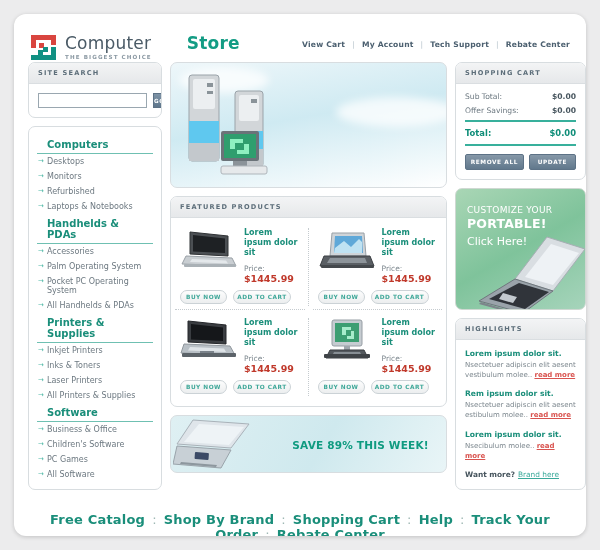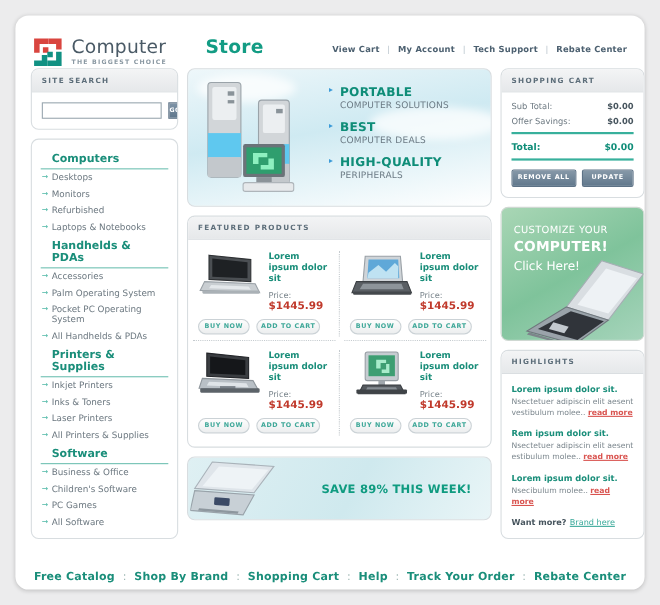--- a/index.html
+++ b/index.html
@@ -173,21 +173,21 @@
   .hl-item { margin-bottom: 9px; }
   .hl-title { font-size: 7.6px; font-weight: bold; color: #1a8e7a; margin-bottom: 2px; }
   .hl-text { font-size: 7px; color: #7b868d; line-height: 1.45; }
   .hl-more { color: #d9534f; text-decoration: underline; font-weight: bold; }
   .hl-foot { font-size: 7.4px; font-weight: bold; color: #47555e; }
   .hl-foot a { color: #3aa99a; text-decoration: underline; font-weight: normal; margin-left: 3px; }
 
   
   .footer { padding: 14px 16px 0; text-align: center; }
   .footer-links {
-    display: inline-block; font-size: 10px; font-weight: bold; color: #1a8e7a;
+    display: inline-block; font-size: 13px; font-weight: bold; color: #1a8e7a;
     padding-bottom: 6px; border-bottom: 1px solid #9fd5cb; letter-spacing: .2px;
   }
   .footer-links a { color: #1a8e7a; text-decoration: none; }
   .footer-links .sep { color: #9fb8b4; margin: 0 7px; font-weight: normal; }
 </style>
 </head>
 <body>
 
 <div class="page">
 
@@ -279,34 +279,20 @@
             <rect x="58" y="62" width="28" height="18" fill="#5fc8ef"></rect>
             <rect x="58" y="80" width="28" height="18" fill="#c3c8cc"></rect>
             <rect x="44" y="62" width="38" height="30" rx="2" fill="#6b7379"></rect>
             <rect x="47" y="65" width="32" height="24" fill="#2f9e6e"></rect>
             <path d="M53 70 H66 V74 H58 V80 H53 Z" fill="#8ef0c0"></path>
             <path d="M72 85 H60 V81 H67 V75 H72 Z" fill="#8ef0c0"></path>
             <rect x="56" y="92" width="14" height="5" fill="#8b9399"></rect>
             <rect x="44" y="97" width="46" height="8" rx="2" fill="#e6e9eb" stroke="#aeb5ba"></rect>
           </svg>
         </div>
-        <div class="hero-txt">
-          <div class="hero-line">
-            <div class="hero-big">PORTABLE</div>
-            <div class="hero-small">COMPUTER SOLUTIONS</div>
-          </div>
-          <div class="hero-line">
-            <div class="hero-big">BEST</div>
-            <div class="hero-small">COMPUTER DEALS</div>
-          </div>
-          <div class="hero-line">
-            <div class="hero-big">HIGH-QUALITY</div>
-            <div class="hero-small">PERIPHERALS</div>
-          </div>
-        </div>
       </div>
 
       <div class="panel">
         <div class="panel-head">FEATURED PRODUCTS</div>
         <div class="prod-grid">
 
           <div class="prod">
             <div class="prod-img">
               <svg width="58" height="44" viewBox="0 0 58 44">
                 <path d="M10 4 L48 8 L48 28 L10 26 Z" fill="#4b4f53" stroke="#2f3235"></path>
@@ -436,21 +422,21 @@
           <div class="cart-underline"></div>
           <div class="cart-btns">
             <button class="blue-btn remove">REMOVE ALL</button>
             <button class="blue-btn update">UPDATE</button>
           </div>
         </div>
       </div>
 
       <div class="promo">
         <div class="promo-t1">CUSTOMIZE YOUR</div>
-        <div class="promo-t2">COMPUTER!</div>
+        <div class="promo-t2">PORTABLE!</div>
         <div class="promo-t3">Click Here!</div>
         <div class="promo-img">
           <svg width="120" height="78" viewBox="0 0 120 78">
             <path d="M78 2 L116 14 L84 56 L46 44 Z" fill="#d9dee2" stroke="#a6aeb4"></path>
             <path d="M82 9 L110 18 L84 50 L56 42 Z" fill="#eef2f5"></path>
             <path d="M46 44 L84 56 L54 78 L10 66 Z" fill="#9aa3aa" stroke="#6f777d"></path>
             <path d="M50 48 L80 57 L56 74 L20 64 Z" fill="#30343a"></path>
             <path d="M34 58 L48 62 L44 68 L30 64 Z" fill="#c3c9cf"></path>
             <path d="M12 67 L52 79 L50 80 L10 69 Z" fill="#7d858b"></path>
           </svg>

